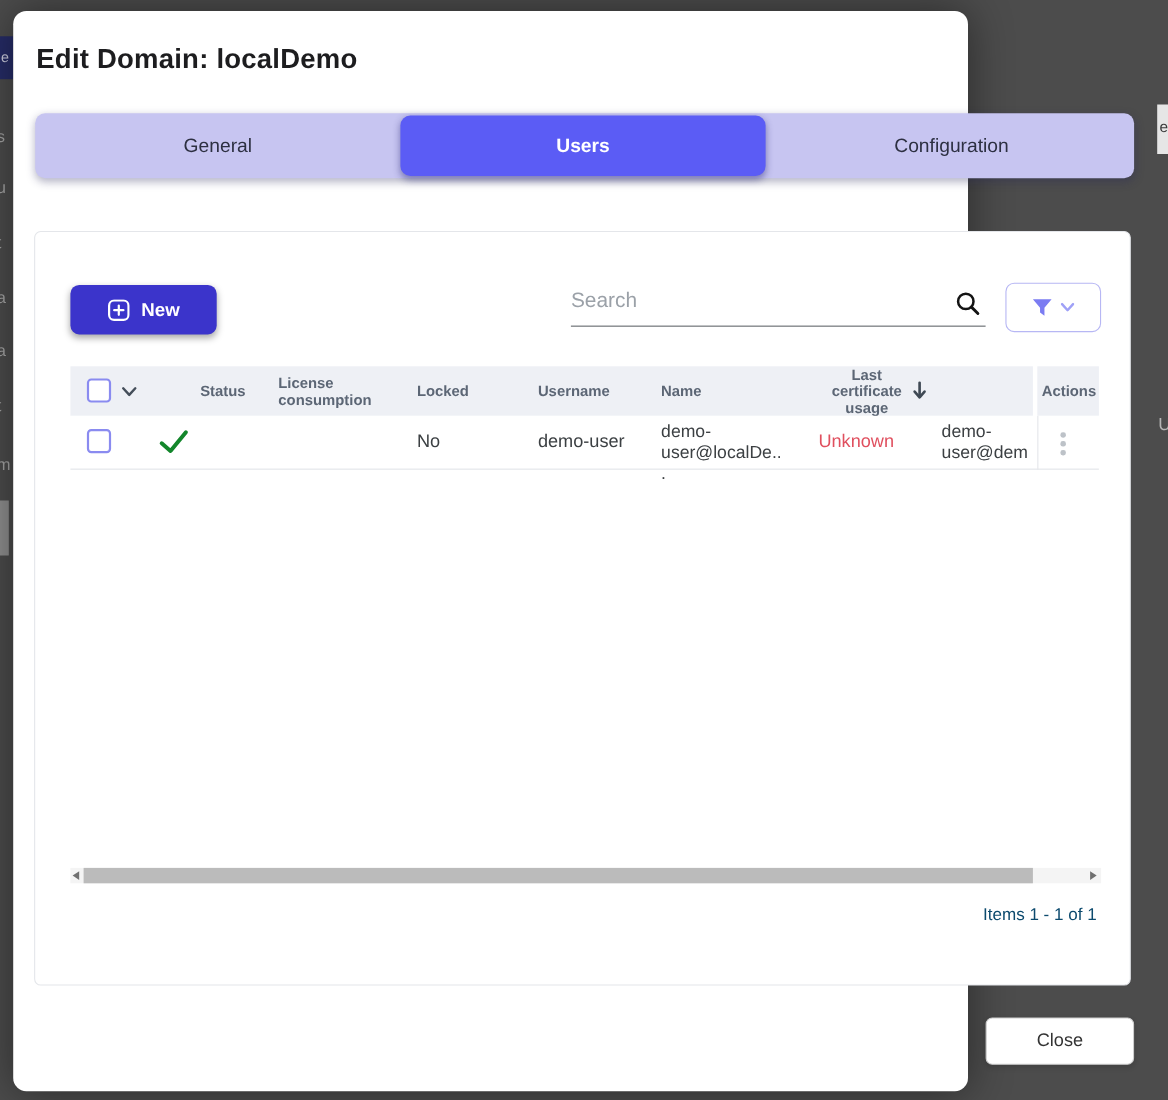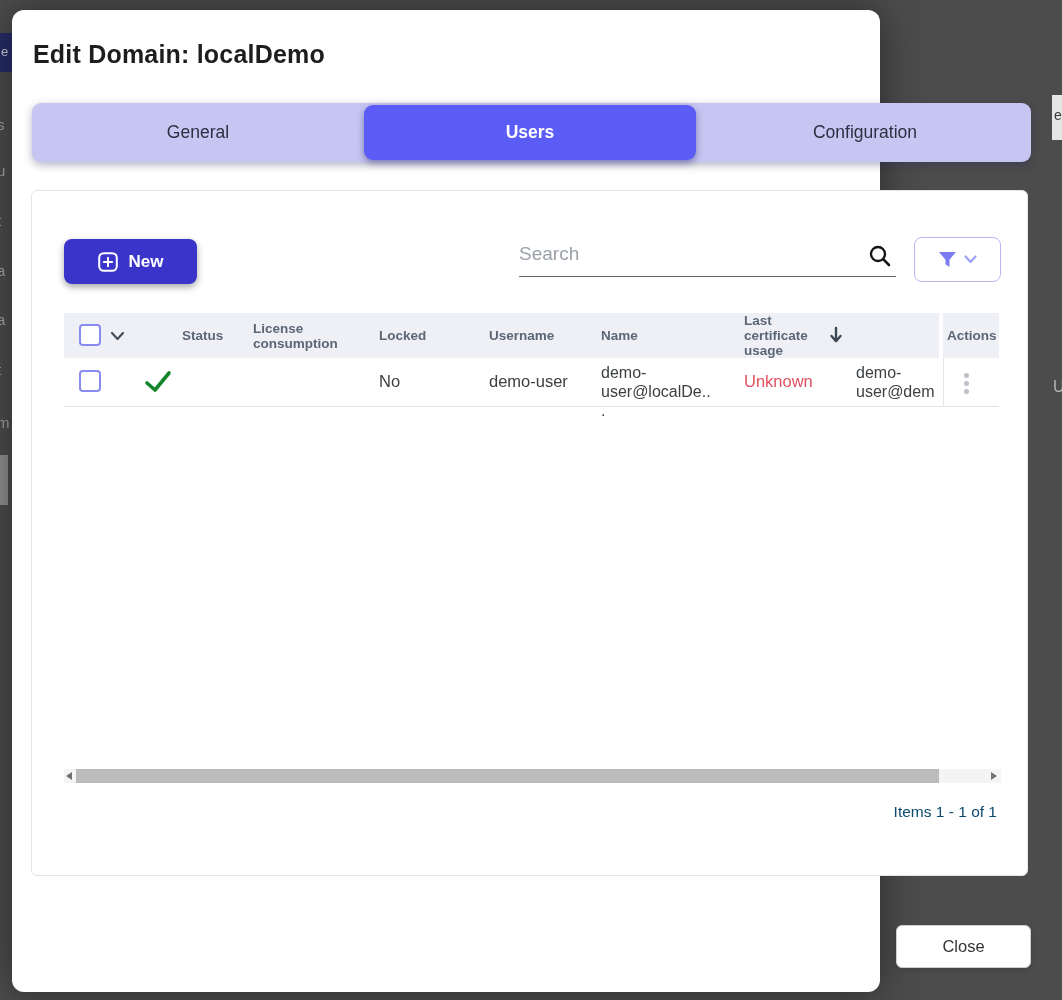--- a/index.html
+++ b/index.html
@@ -25,21 +25,21 @@
   
   .tabbar { position:absolute; left:20px; top:93px; width:999px; height:59px;
             background:#c7c5f1; border-radius:9px; display:flex;
             box-shadow:0 3px 8px rgba(40,40,90,.35); }
   .tab { flex:1; display:flex; align-items:center; justify-content:center;
          font-size:17.5px; color:#2d3042; cursor:pointer; }
   .tab.active { background:#5b5cf5; color:#ffffff; font-weight:bold; border-radius:9px;
                 margin:2px 3px 2px 0; box-shadow:0 3px 7px rgba(30,30,110,.45); }
 
   
-  .card { position:absolute; left:19px; top:180px; width:997px; height:686px;
+  .card { position:absolute; left:19px; top:200px; width:997px; height:686px;
           background:#ffffff; border:1px solid #e4e6ea; border-radius:6px; }
 
   .btn-new { position:absolute; left:32px; top:48px; width:133px; height:45px;
              background:#3b34cb; color:#ffffff; border:none; border-radius:8px;
              font-family:"Liberation Sans",sans-serif; font-size:17px; font-weight:bold;
              display:flex; align-items:center; justify-content:center; gap:11px;
              box-shadow:0 3px 7px rgba(0,0,0,.35); cursor:pointer; }
 
   .search-wrap { position:absolute; left:487px; top:44px; width:377px; height:42px;
                  border-bottom:1px solid #63676b; }
@@ -162,21 +162,21 @@
         <svg width="15" height="10" viewBox="0 0 15 10">
           <polyline points="2,2 7.5,8 13,2" fill="none" stroke="#454e5a" stroke-width="2.2" stroke-linecap="round" stroke-linejoin="round"></polyline>
         </svg>
       </span>
 
       <span class="th" style="left:80px; top:15px;margin-left:38px;">Status</span>
       <span class="th" style="left:189px; top:8px; width:112px;">License consumption</span>
       <span class="th" style="left:315px; top:15px;">Locked</span>
       <span class="th" style="left:425px; top:15px;">Username</span>
       <span class="th" style="left:537px; top:15px;">Name</span>
-      <span class="th" style="left:680px; top:0px; width:88px;">Last certificate usage</span>
+      <span class="th" style="left:680px; top:0px; width:88px;text-align:center;">Last certificate usage</span>
       <span class="th" style="left:765px; top:13px;">
         <svg width="14" height="18" viewBox="0 0 14 18">
           <line x1="7" y1="2" x2="7" y2="14" stroke="#3f4954" stroke-width="2.4" stroke-linecap="round"></line>
           <polyline points="2.5,10 7,15.2 11.5,10" fill="none" stroke="#3f4954" stroke-width="2.4" stroke-linecap="round" stroke-linejoin="round"></polyline>
         </svg>
       </span>
       <span class="th" style="left:792px; top:15px;margin-top:28px;">Email</span>
       <span class="th" style="left:883px; top:15px;">Actions</span>
     </div>
 

